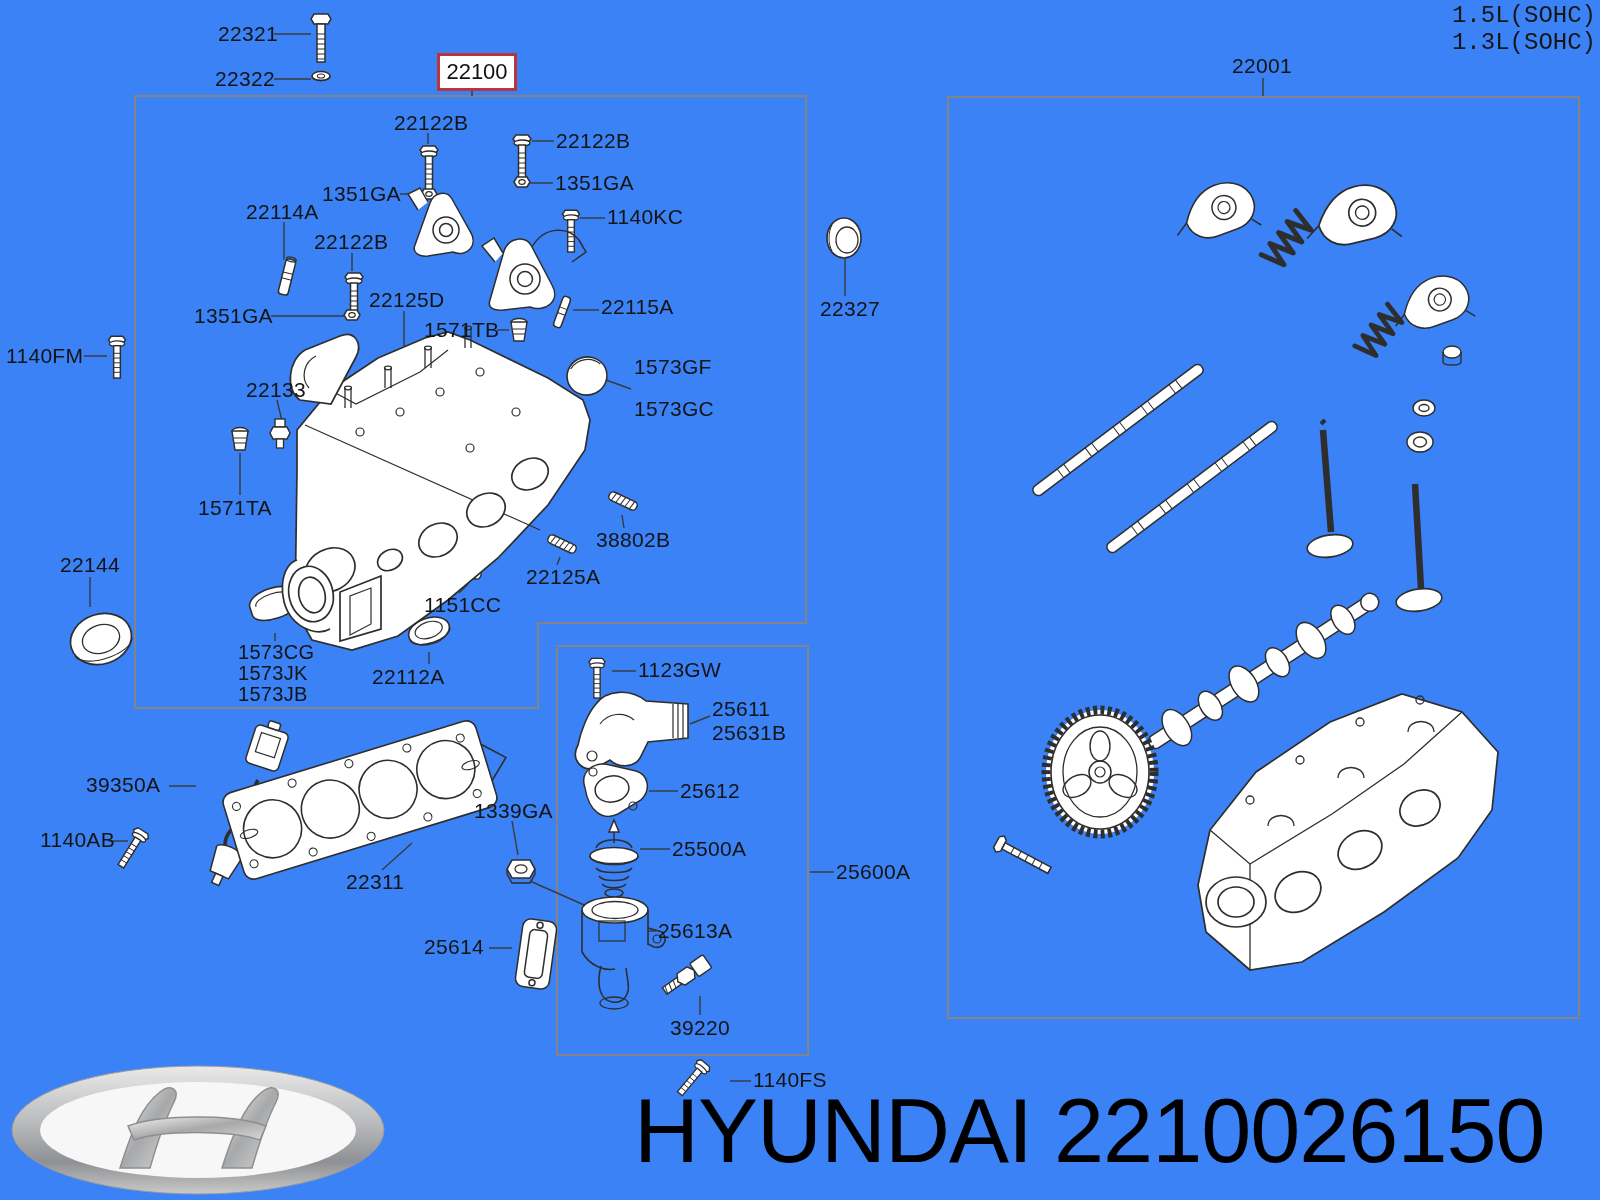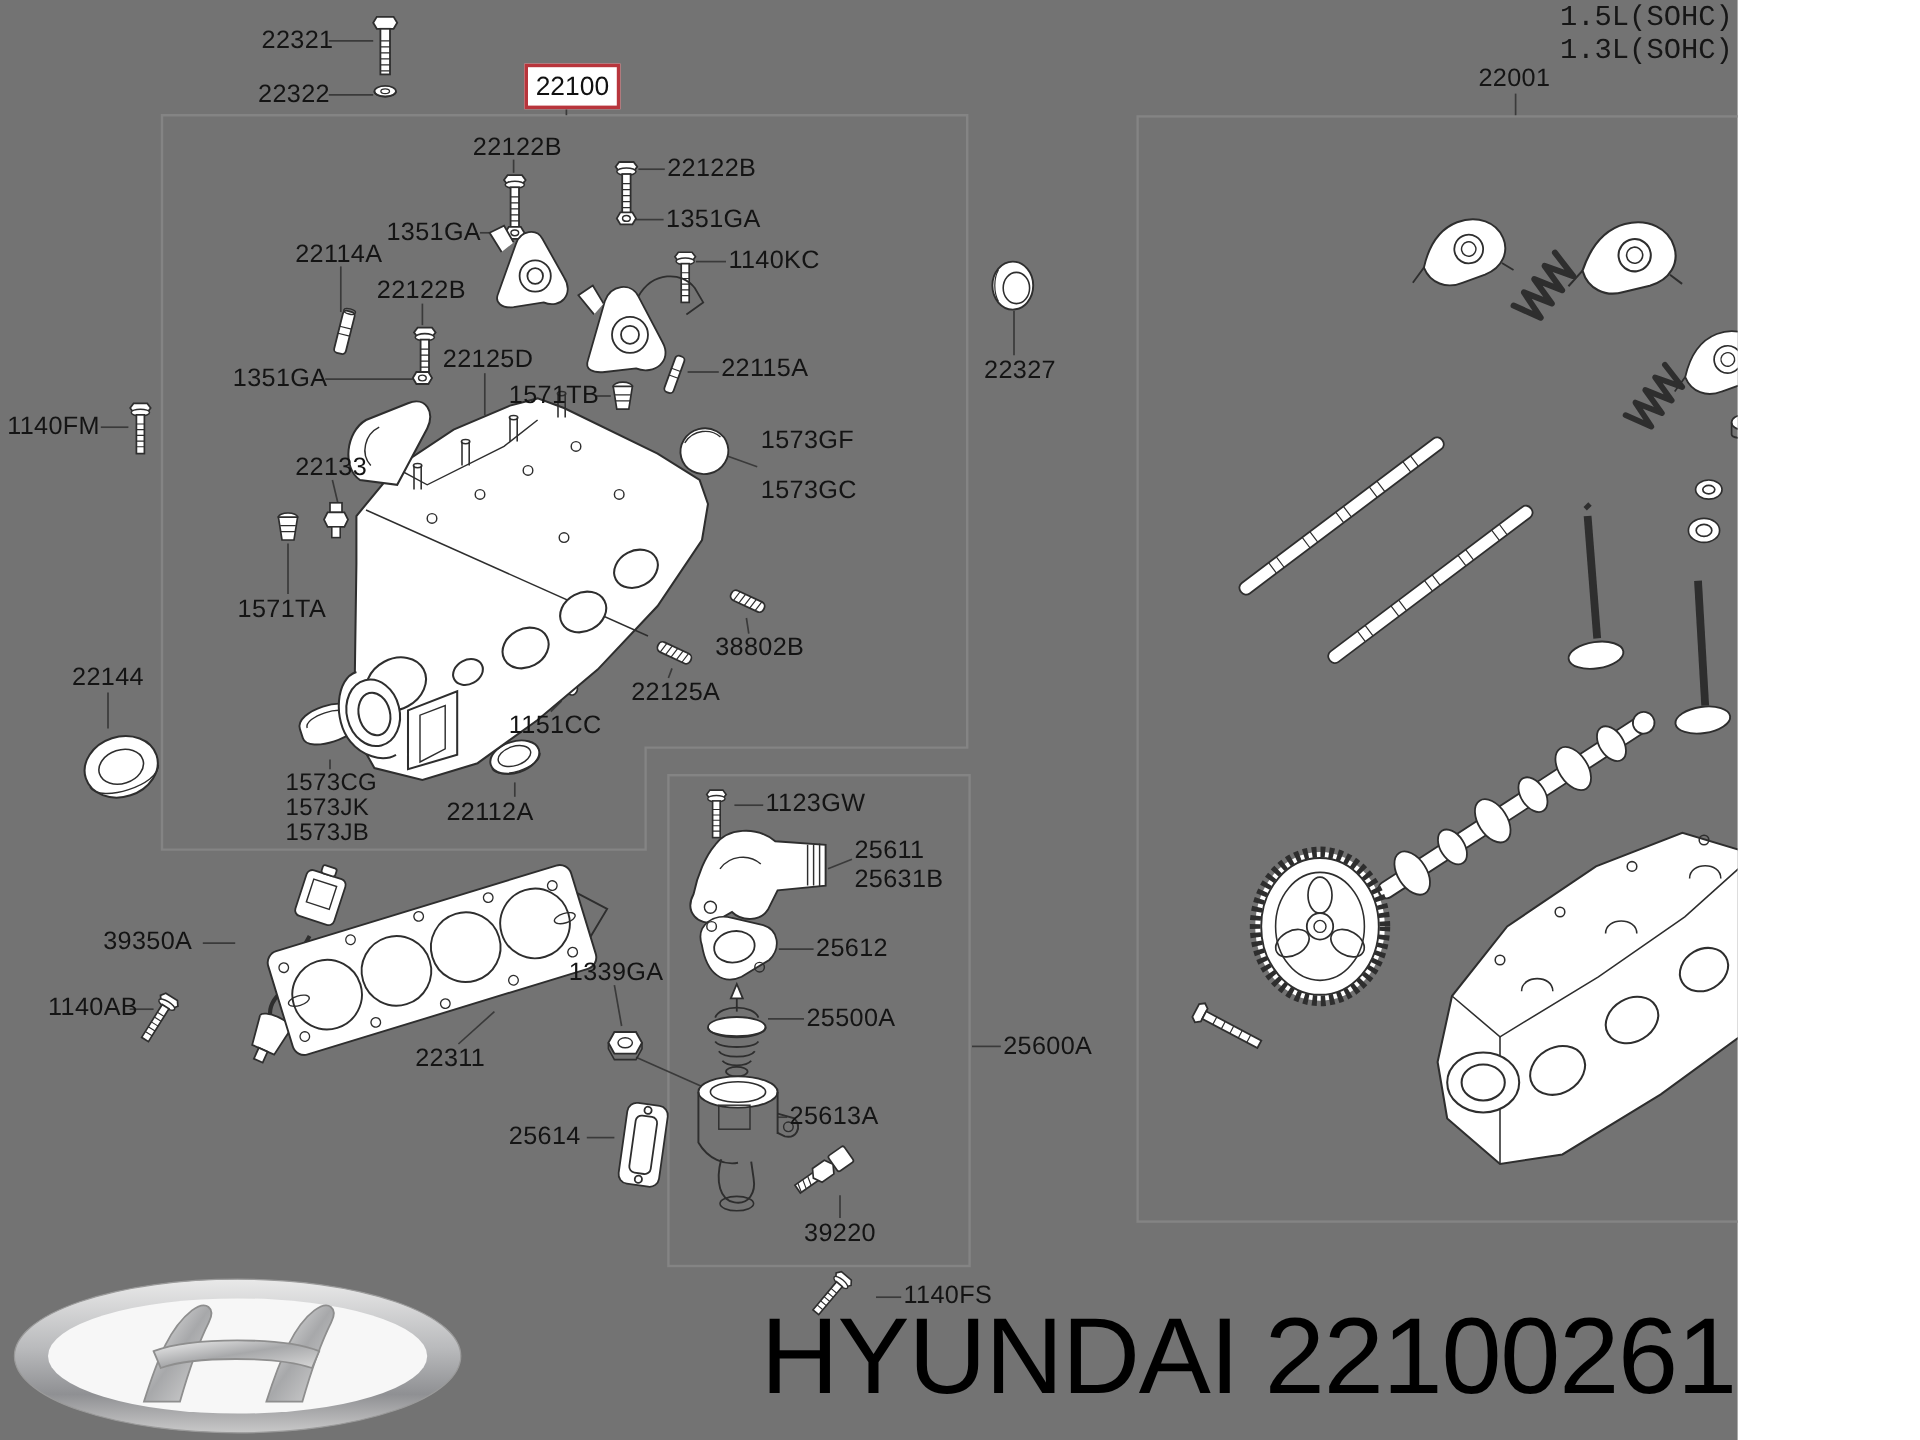--- a/index.html
+++ b/index.html
@@ -1,16 +1,16 @@
 <!DOCTYPE html>
 <html><head>
 <meta charset="utf-8">
 <style>
   html,body{margin:0;padding:0;background:#ffffff;}
-  #stage{position:relative;width:1448px;height:1200px;background:#737373;overflow:hidden;
+  #stage{position:relative;width:1600px;height:1200px;background:#3b82f6;overflow:hidden;
          font-family:"Liberation Sans", sans-serif;}
   #art{position:absolute;left:0;top:0;}
   .pl{position:absolute;font-size:21px;line-height:22px;color:#141414;white-space:nowrap;
       letter-spacing:0.3px;cursor:pointer;}
   .pl.sm{font-size:20px;}
   .sel-box{position:absolute;left:437px;top:53px;width:74px;height:32px;
       border:3px solid #b8353c;border-radius:0;display:flex;align-items:center;
       justify-content:center;font-size:22px;color:#111;cursor:pointer;background:#fff;}
   .variants{position:absolute;right:4px;top:2px;text-align:right;font-size:24px;
       line-height:27px;color:#161616;font-family:Liberation Mono, monospace;}

